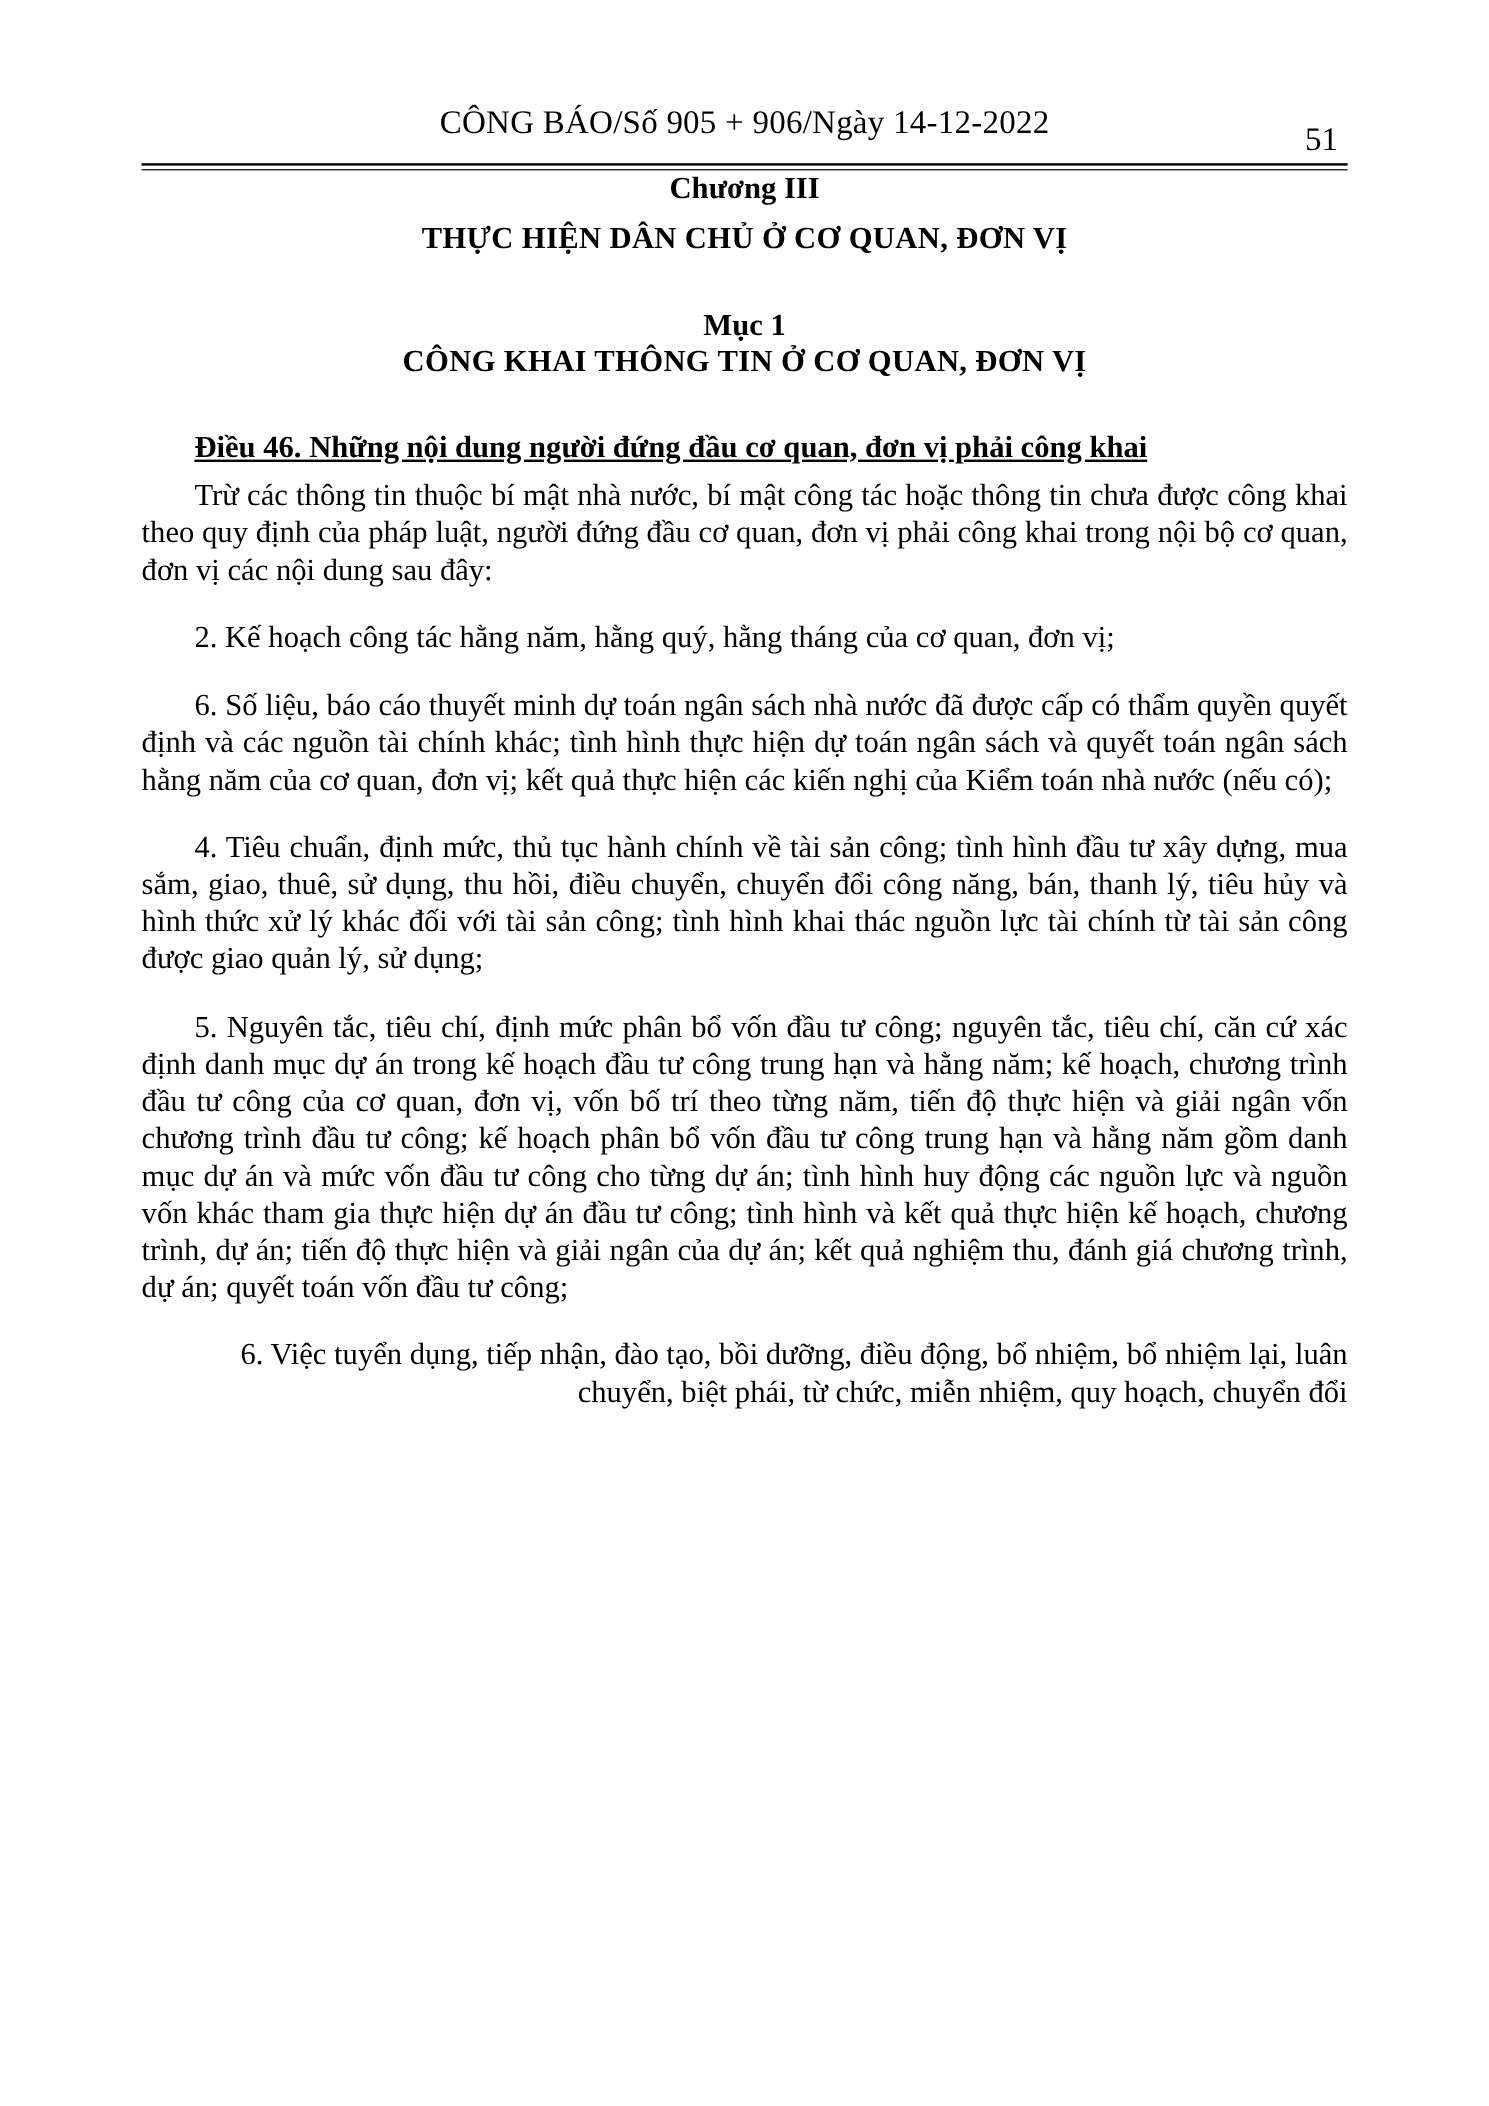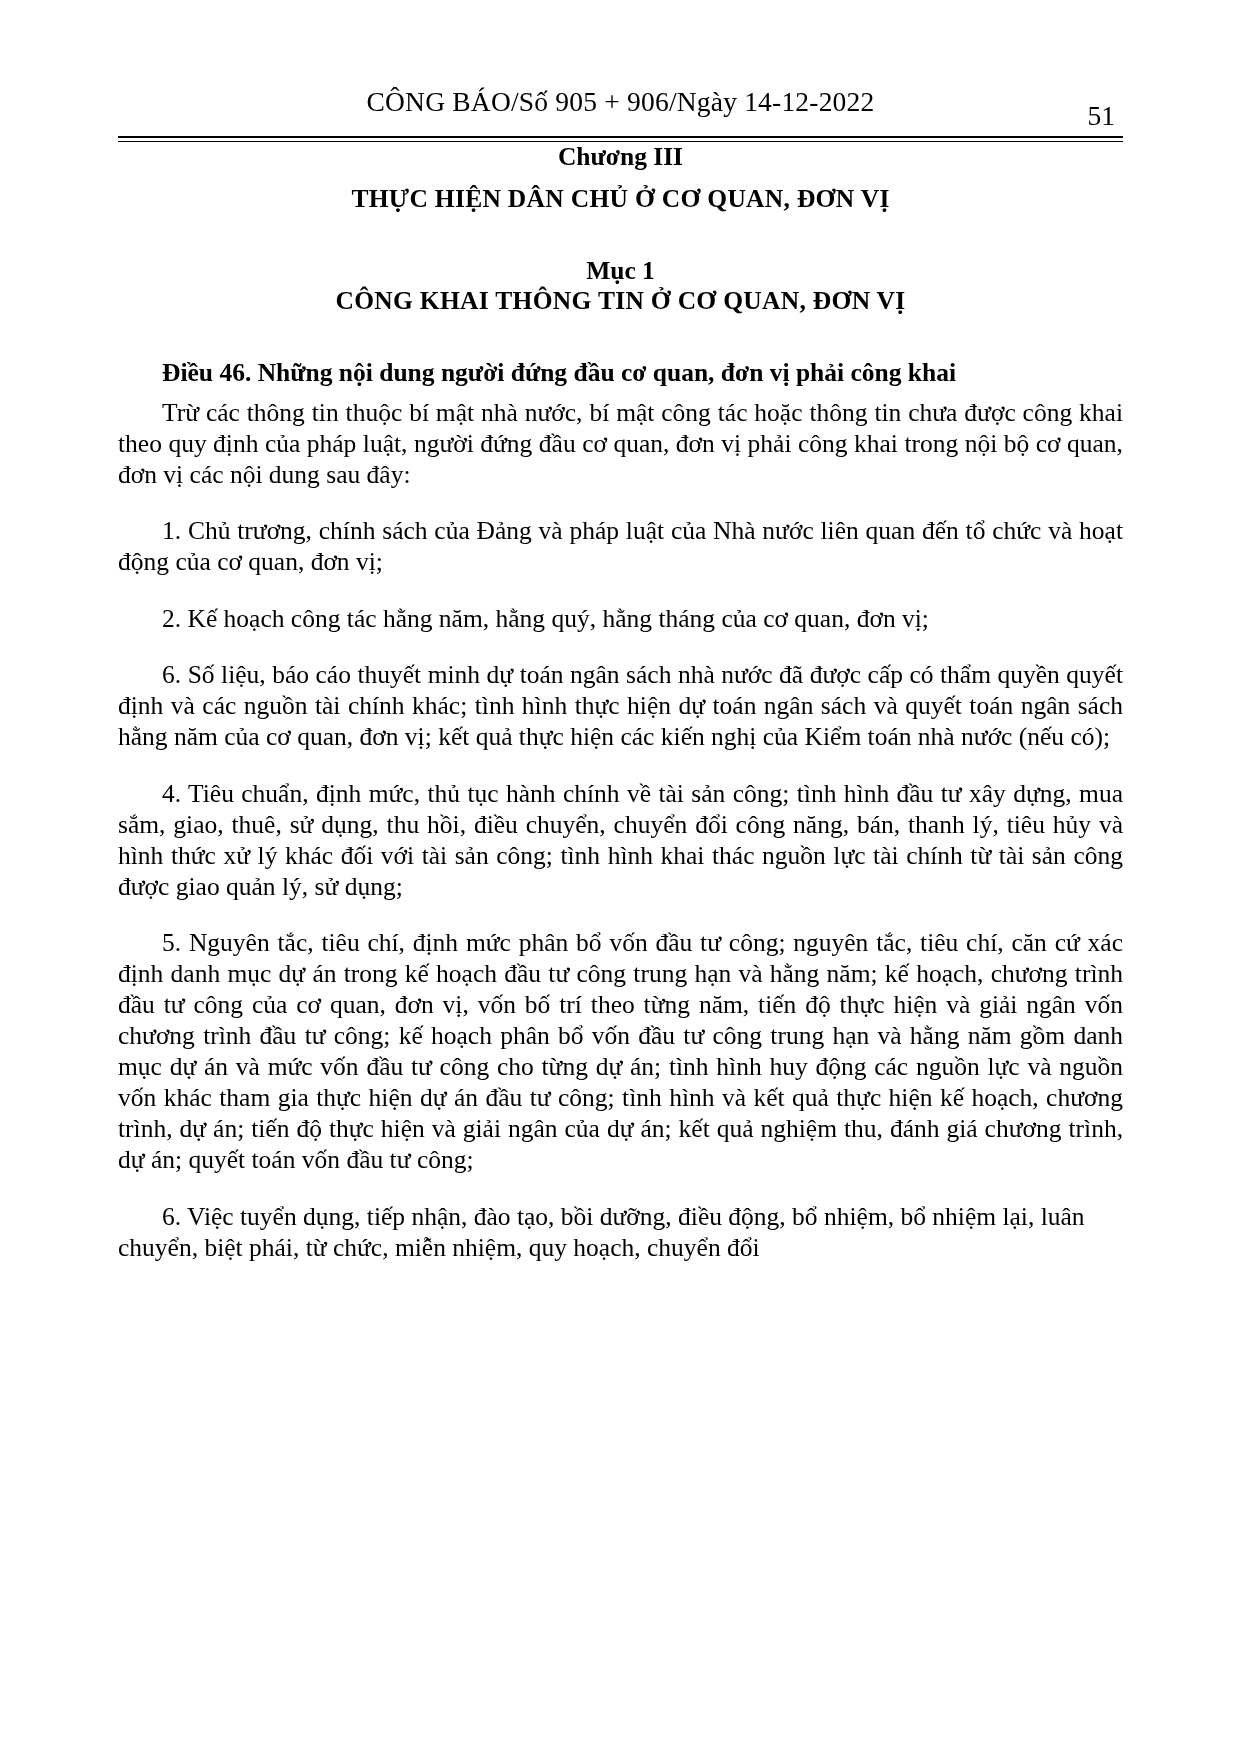--- a/index.html
+++ b/index.html
@@ -74,36 +74,37 @@
     text-align: center;
     font-weight: bold;
     font-size: 25.5px;
     letter-spacing: 0.3px;
   }
   .article-heading {
     font-weight: bold;
     font-size: 25.5px;
     margin-top: 42px;
     text-indent: 44px;
+    text-decoration: underline;
   }
   
   .para {
     font-size: 25.5px;
     line-height: 31px;
     text-align: justify;
     text-justify: inter-word;
     text-indent: 44px;
     margin-top: 11px;
     hyphens: none;
   }
   .para:first-of-type {
     margin-top: 9px;
   }
   .para-last {
-    text-align: left;
+    text-align: right;
   }
 </style>
 </head>
 <body>
 
 <div class="page">
   <div class="content">
 
     <div class="header-row">
       <div class="header-title">CÔNG BÁO/Số 905 + 906/Ngày 14-12-2022</div>
@@ -114,21 +115,20 @@
     <div class="chapter-label">Chương III</div>
     <div class="chapter-title">THỰC HIỆN DÂN CHỦ Ở CƠ QUAN, ĐƠN VỊ</div>
 
     <div class="section-label">Mục 1</div>
     <div class="section-title">CÔNG KHAI THÔNG TIN Ở CƠ QUAN, ĐƠN VỊ</div>
 
     <div class="article-heading">Điều 46. Những nội dung người đứng đầu cơ quan, đơn vị phải công khai</div>
 
     <p class="para">Trừ các thông tin thuộc bí mật nhà nước, bí mật công tác hoặc thông tin chưa được công khai theo quy định của pháp luật, người đứng đầu cơ quan, đơn vị phải công khai trong nội bộ cơ quan, đơn vị các nội dung sau đây:</p>
 
-    <p class="para">1. Chủ trương, chính sách của Đảng và pháp luật của Nhà nước liên quan đến tổ chức và hoạt động của cơ quan, đơn vị;</p>
     <p class="para">2. Kế hoạch công tác hằng năm, hằng quý, hằng tháng của cơ quan, đơn vị;</p>
     <p class="para">6. Số liệu, báo cáo thuyết minh dự toán ngân sách nhà nước đã được cấp có thẩm quyền quyết định và các nguồn tài chính khác; tình hình thực hiện dự toán ngân sách và quyết toán ngân sách hằng năm của cơ quan, đơn vị; kết quả thực hiện các kiến nghị của Kiểm toán nhà nước (nếu có);</p>
     <p class="para">4. Tiêu chuẩn, định mức, thủ tục hành chính về tài sản công; tình hình đầu tư xây dựng, mua sắm, giao, thuê, sử dụng, thu hồi, điều chuyển, chuyển đổi công năng, bán, thanh lý, tiêu hủy và hình thức xử lý khác đối với tài sản công; tình hình khai thác nguồn lực tài chính từ tài sản công được giao quản lý, sử dụng;</p>
     <p class="para">5. Nguyên tắc, tiêu chí, định mức phân bổ vốn đầu tư công; nguyên tắc, tiêu chí, căn cứ xác định danh mục dự án trong kế hoạch đầu tư công trung hạn và hằng năm; kế hoạch, chương trình đầu tư công của cơ quan, đơn vị, vốn bố trí theo từng năm, tiến độ thực hiện và giải ngân vốn chương trình đầu tư công; kế hoạch phân bổ vốn đầu tư công trung hạn và hằng năm gồm danh mục dự án và mức vốn đầu tư công cho từng dự án; tình hình huy động các nguồn lực và nguồn vốn khác tham gia thực hiện dự án đầu tư công; tình hình và kết quả thực hiện kế hoạch, chương trình, dự án; tiến độ thực hiện và giải ngân của dự án; kết quả nghiệm thu, đánh giá chương trình, dự án; quyết toán vốn đầu tư công;</p>
     <p class="para para-last">6. Việc tuyển dụng, tiếp nhận, đào tạo, bồi dưỡng, điều động, bổ nhiệm, bổ nhiệm lại, luân chuyển, biệt phái, từ chức, miễn nhiệm, quy hoạch, chuyển đổi</p>
 
   </div>
 </div>
 
 </body></html>

